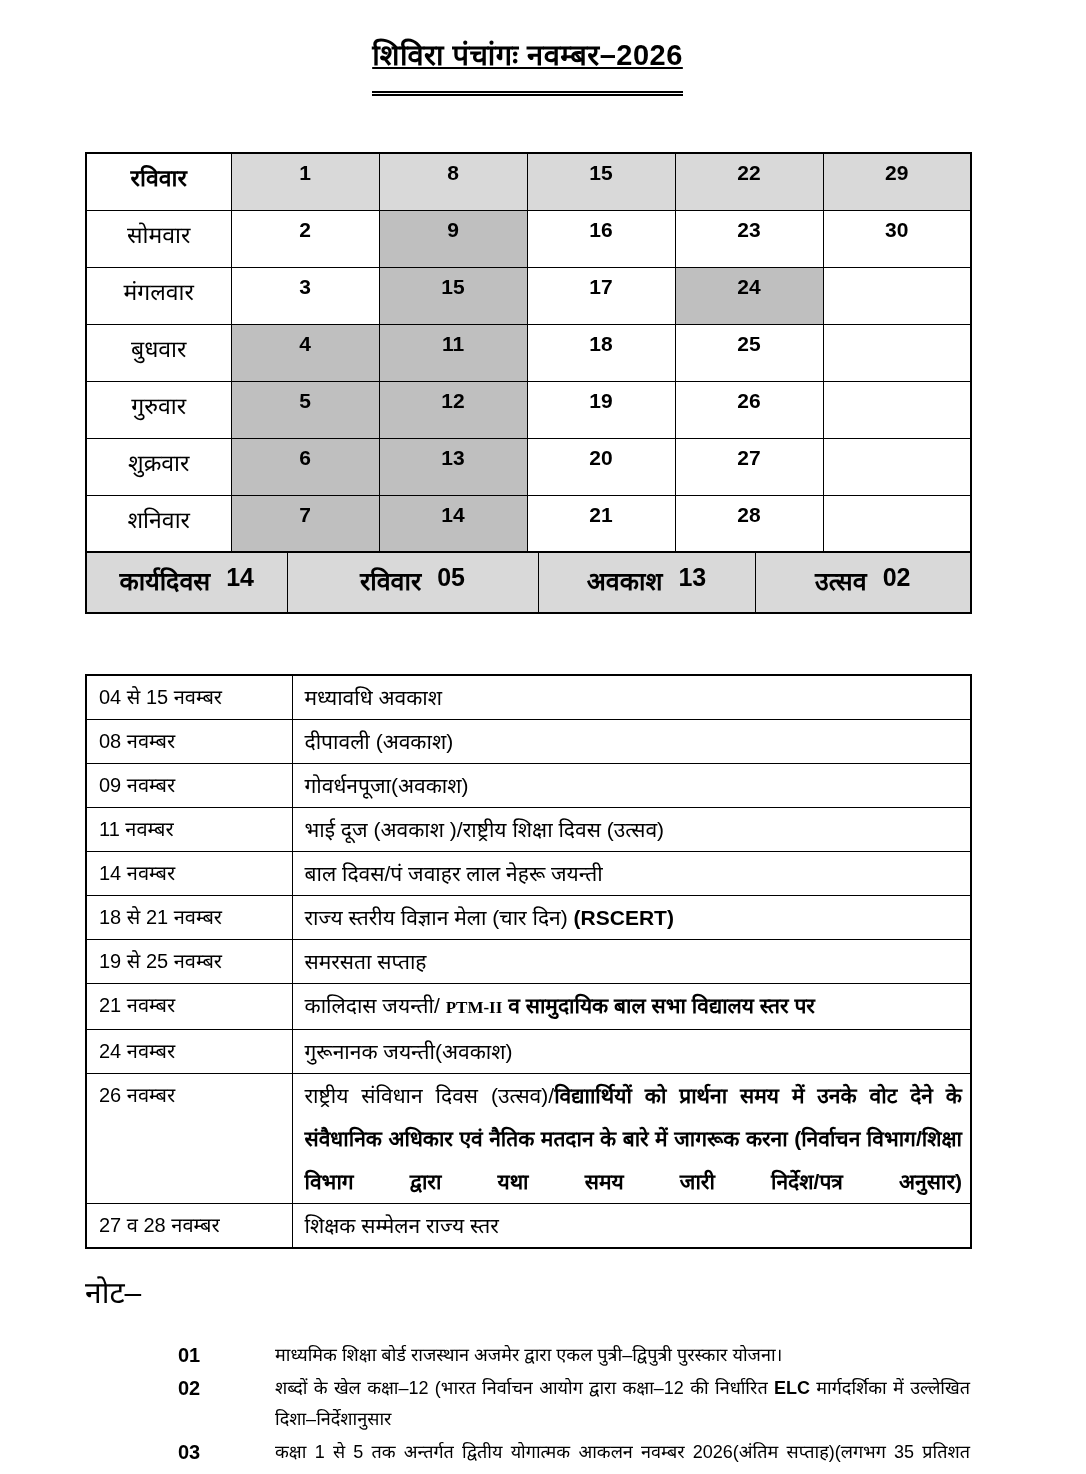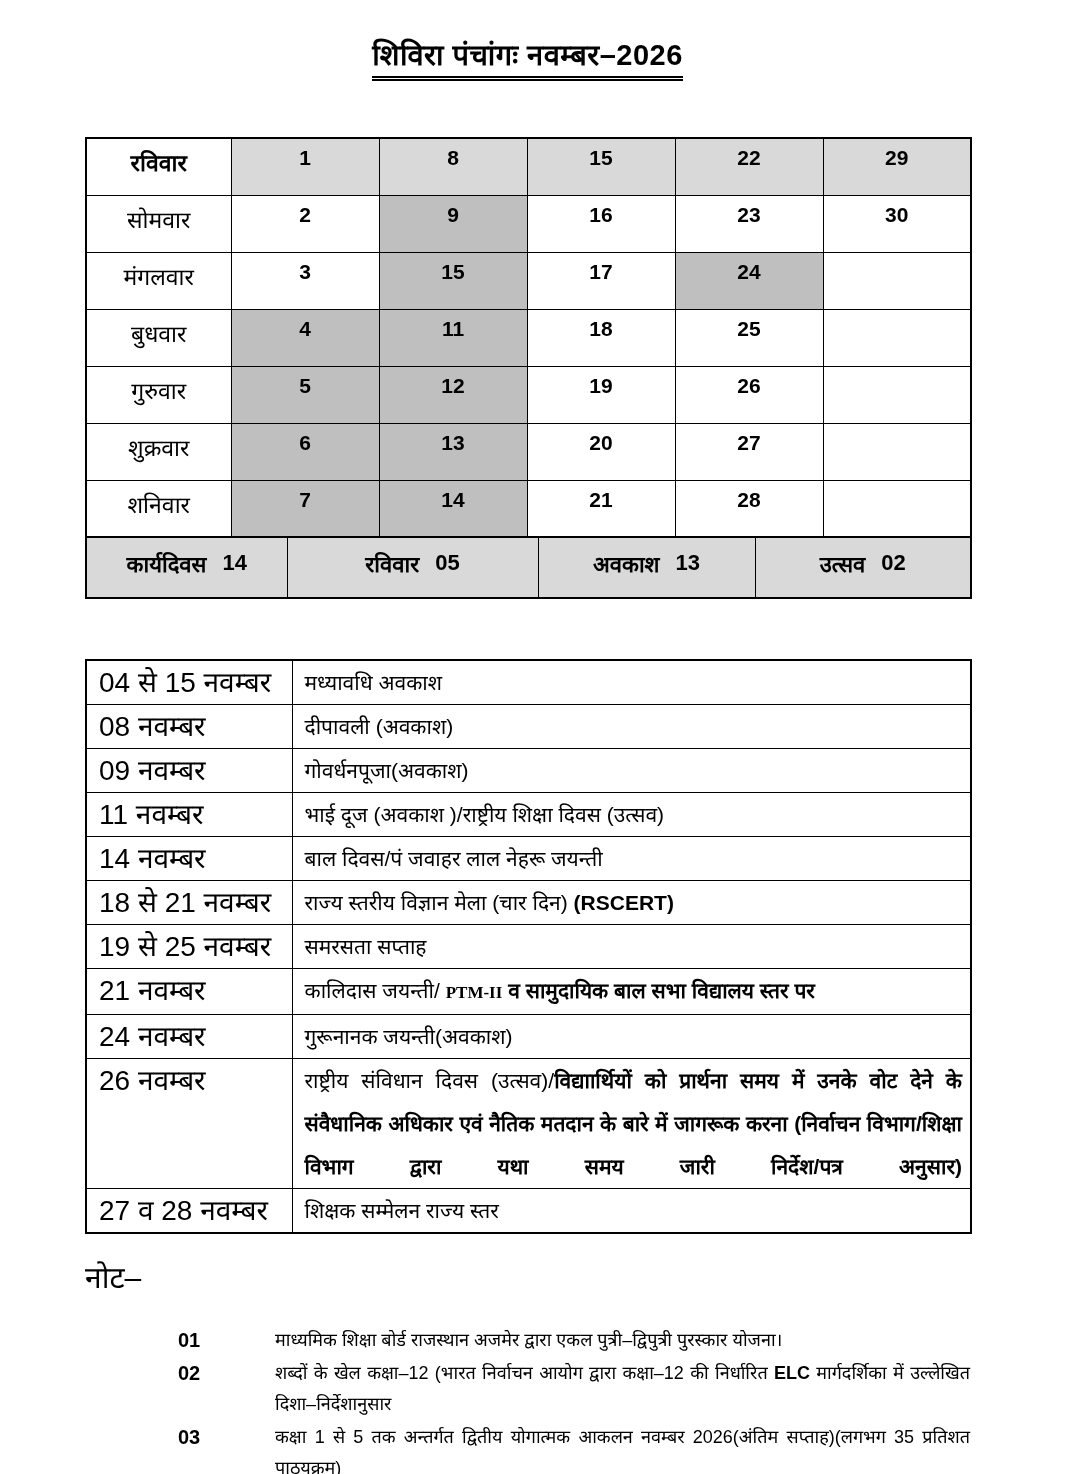--- a/index.html
+++ b/index.html
@@ -22,22 +22,23 @@
   .title-wrap {
     width: 885px;
     text-align: center;
     margin-bottom: 56px;
   }
   .title-text {
     display: inline-block;
     font-size: 29px;
     font-weight: bold;
     border-bottom: 5px double #000;
-    padding-bottom: 3px;
+    padding-bottom: 18px;
     letter-spacing: 0.5px;
+    text-decoration: underline;
   }
   
   table { border-collapse: collapse; table-layout: fixed; }
   .cal {
     width: 885px;
     border: 2px solid #000;
   }
   .cal td {
     border: 1px solid #000;
     height: 57px;
@@ -68,39 +69,38 @@
     height: 60px;
     vertical-align: top;
     box-sizing: border-box;
     padding-top: 10px;
     background: var(--summary, #d9d9d9);
   }
   .summary .cellwrap {
     display: flex;
     justify-content: center;
     gap: 16px;
-    font-size: 22px;
-    font-weight: bold;
-    align-items: center;
+    font-size: 25px;
+    font-weight: bold;
   }
   
   .events {
     width: 885px;
     border: 2px solid #000;
     margin-top: 60px;
   }
   .events td {
     border: 1px solid #000;
     vertical-align: top;
     box-sizing: border-box;
     font-size: 21px;
     line-height: 43px;
     padding: 0 8px 0 12px;
   }
-  .events td.ev-date { font-size: 28px; }
+  .events td.ev-date { font-size: 20px; }
   .events td.ev-val.justify {
     text-align: justify;
     text-align-last: justify;
   }
   .seg-bold { font-weight: bold; }
   .seg-serif {
     font-family: "Liberation Serif", serif;
     font-weight: bold;
     font-size: 17px;
   }

